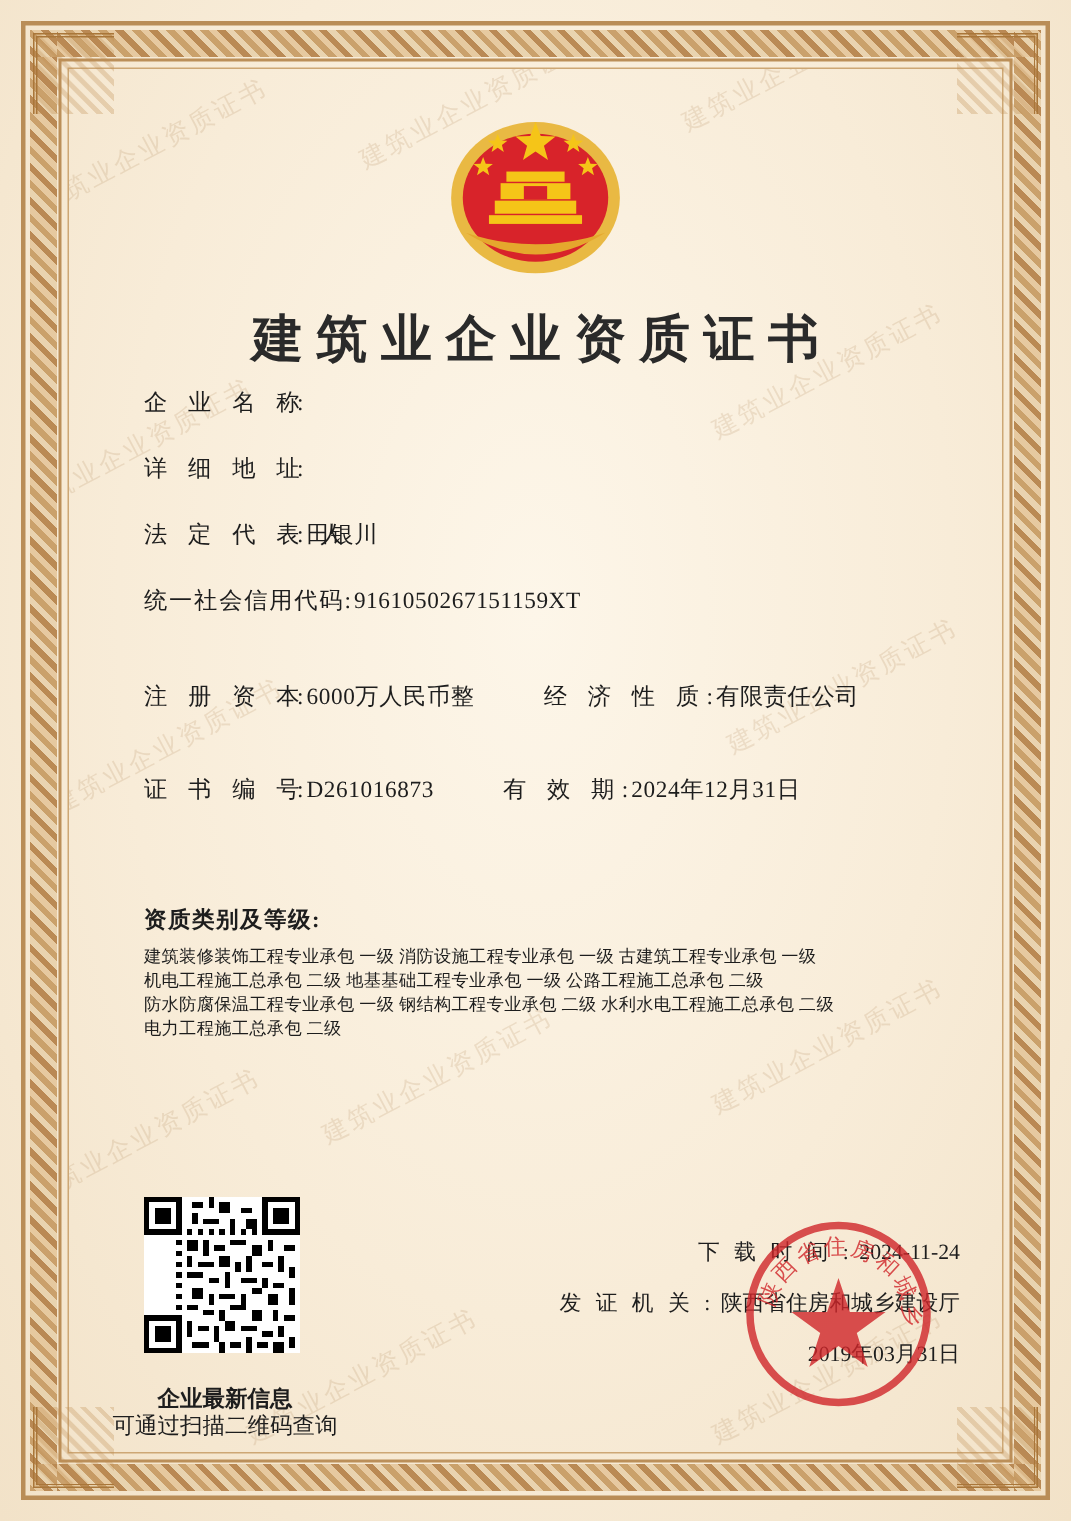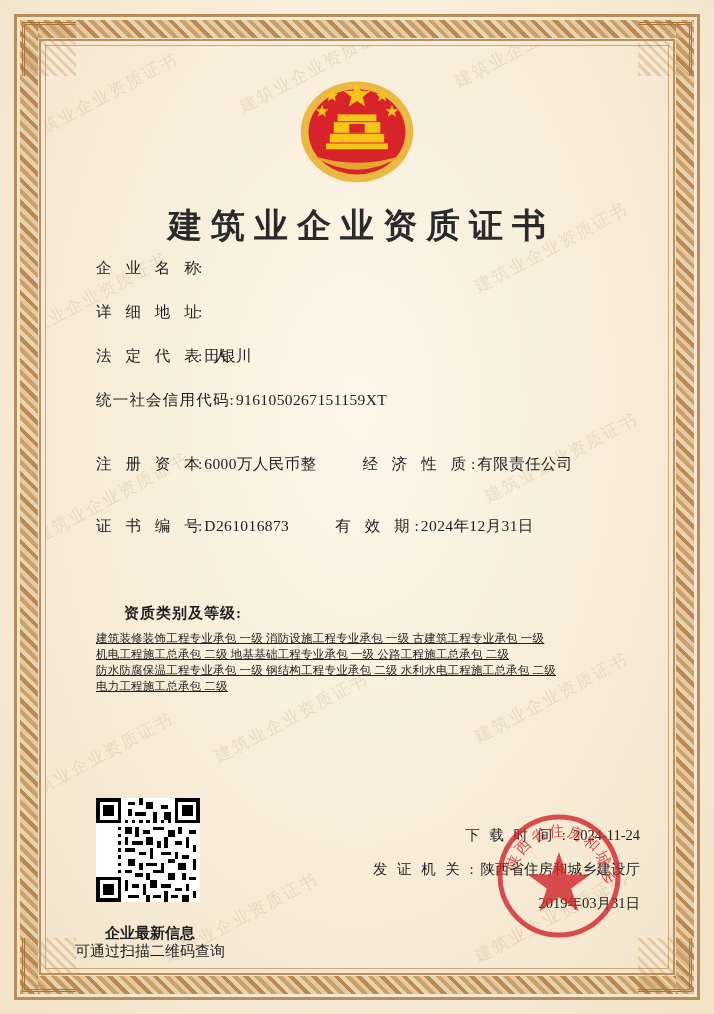--- a/index.html
+++ b/index.html
@@ -143,34 +143,33 @@
   
   .qual-title {
     position: absolute;
     left: 96px;
     top: 604px;
     font-size: 15px;
     font-weight: bold;
     color: #1d1d1d;
     letter-spacing: 1px;
     font-family: "Liberation Serif", serif;
-    margin-left: 28px;
   }
   .qual-body {
     position: absolute;
     left: 96px;
     right: 88px;
     top: 630px;
     font-size: 11.5px;
     line-height: 16px;
     color: #1d1d1d;
     letter-spacing: .2px;
     font-family: "Liberation Serif", serif;
   }
-  .qual-body div { white-space: nowrap; text-decoration: underline; }
+  .qual-body div { white-space: nowrap; }
 
   
   .qr-wrap {
     position: absolute;
     left: 96px;
     top: 798px;
     width: 104px;
     height: 104px;
     background: #fff;
   }

